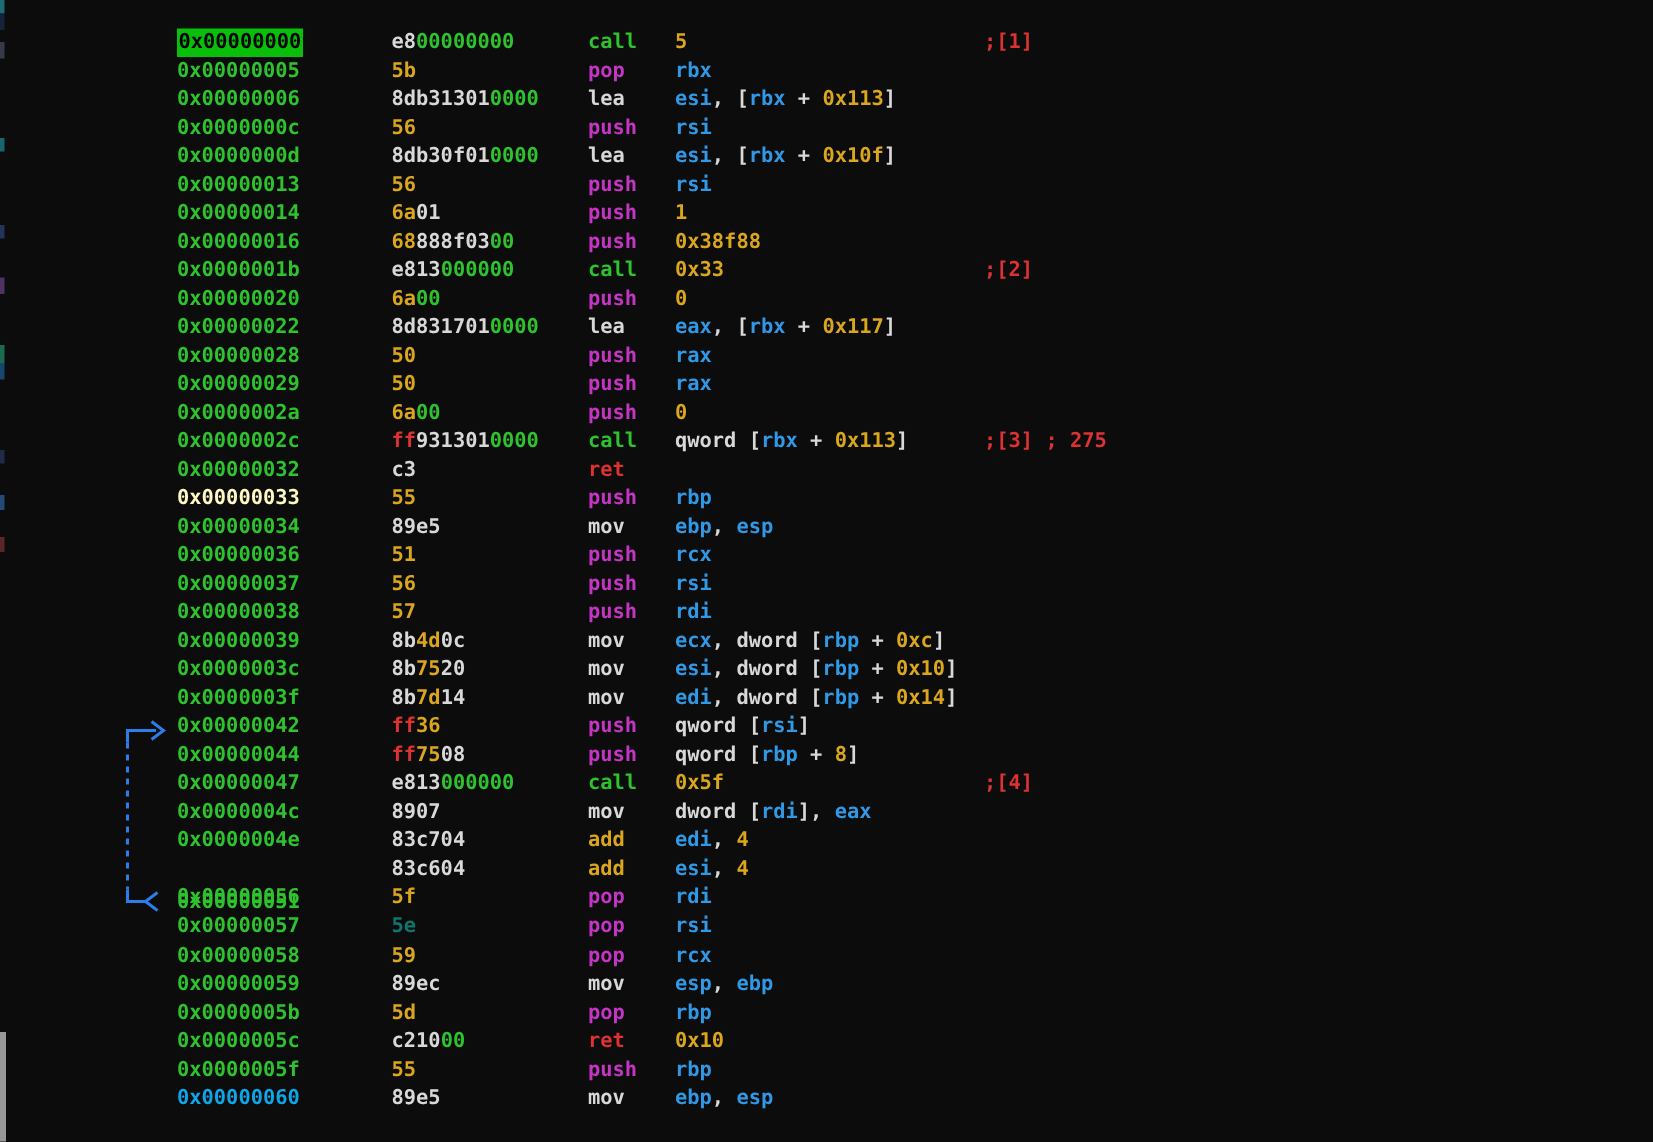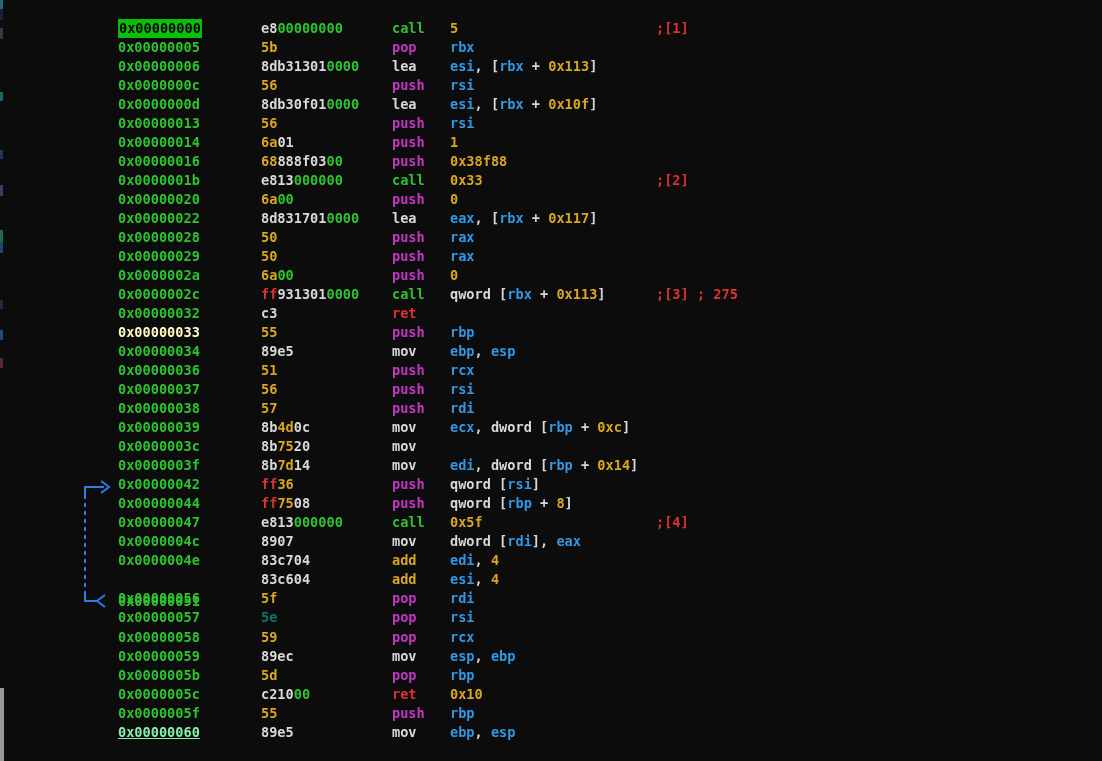--- a/index.html
+++ b/index.html
@@ -174,20 +174,21 @@
       <div class="row">
         <span class="addr" style="color: rgb(46, 194, 46);">0x00000039</span>
         <span class="bytes"><span style="color: rgb(216, 216, 216);">8b</span><span style="color: rgb(217, 166, 29);">4d</span><span style="color: rgb(216, 216, 216);">0c</span></span>
         <span class="mnem" style="color: rgb(216, 216, 216);">mov</span>
         <span class="ops"><span style="color: rgb(49, 152, 230);">ecx</span><span style="color: rgb(216, 216, 216);">, dword [</span><span style="color: rgb(49, 152, 230);">rbp</span><span style="color: rgb(216, 216, 216);"> + </span><span style="color: rgb(217, 166, 29);">0xc</span><span style="color: rgb(216, 216, 216);">]</span></span>
       </div>
       <div class="row">
         <span class="addr" style="color: rgb(46, 194, 46);">0x0000003c</span>
         <span class="bytes"><span style="color: rgb(216, 216, 216);">8b</span><span style="color: rgb(217, 166, 29);">75</span><span style="color: rgb(216, 216, 216);">20</span></span>
         <span class="mnem" style="color: rgb(216, 216, 216);">mov</span>
+        <span class="ops"><span style="color: rgb(49, 152, 230);">esi</span><span style="color: rgb(216, 216, 216);">, dword [</span><span style="color: rgb(49, 152, 230);">rbp</span><span style="color: rgb(216, 216, 216);"> + </span><span style="color: rgb(217, 166, 29);">0x10</span><span style="color: rgb(216, 216, 216);">]</span></span>
       </div>
       <div class="row">
         <span class="addr" style="color: rgb(46, 194, 46);">0x0000003f</span>
         <span class="bytes"><span style="color: rgb(216, 216, 216);">8b</span><span style="color: rgb(217, 166, 29);">7d</span><span style="color: rgb(216, 216, 216);">14</span></span>
         <span class="mnem" style="color: rgb(216, 216, 216);">mov</span>
         <span class="ops"><span style="color: rgb(49, 152, 230);">edi</span><span style="color: rgb(216, 216, 216);">, dword [</span><span style="color: rgb(49, 152, 230);">rbp</span><span style="color: rgb(216, 216, 216);"> + </span><span style="color: rgb(217, 166, 29);">0x14</span><span style="color: rgb(216, 216, 216);">]</span></span>
       </div>
       <div class="row">
         <span class="addr" style="color: rgb(46, 194, 46);">0x00000042</span>
         <span class="bytes"><span style="color: rgb(220, 50, 50);">ff</span><span style="color: rgb(217, 166, 29);">36</span></span>
@@ -261,21 +262,21 @@
         <span class="mnem" style="color: rgb(220, 50, 50);">ret</span>
         <span class="ops"><span style="color: rgb(217, 166, 29);">0x10</span></span>
       </div>
       <div class="row">
         <span class="addr" style="color: rgb(46, 194, 46);">0x0000005f</span>
         <span class="bytes"><span style="color: rgb(217, 166, 29);">55</span></span>
         <span class="mnem" style="color: rgb(196, 53, 196);">push</span>
         <span class="ops"><span style="color: rgb(49, 152, 230);">rbp</span></span>
       </div>
       <div class="row">
-        <span class="addr" style="color: #86efac; text-decoration: underline;">0x00000060</span>
+        <span class="addr" style="color: #0ea5e9;">0x00000060</span>
         <span class="bytes"><span style="color: rgb(216, 216, 216);">89e5</span></span>
         <span class="mnem" style="color: rgb(216, 216, 216);">mov</span>
         <span class="ops"><span style="color: rgb(49, 152, 230);">ebp</span><span style="color: rgb(216, 216, 216);">, </span><span style="color: rgb(49, 152, 230);">esp</span></span>
       </div>
     </div>
 
   <svg class="arrow" width="40" height="140" viewBox="0 0 40 140" id="arrowSvg">
     <path id="arrTopCorner" d="M24,11 H5 V19" fill="none" stroke-width="2" stroke="#2b7de9"></path>
     <path id="arrDash" d="M5,19 V117" fill="none" stroke-width="2" stroke-dasharray="4 4" stroke="#2b7de9"></path>
     <path id="arrBotCorner" d="M5,117 V125 H17" fill="none" stroke-width="2" stroke="#2b7de9"></path>

